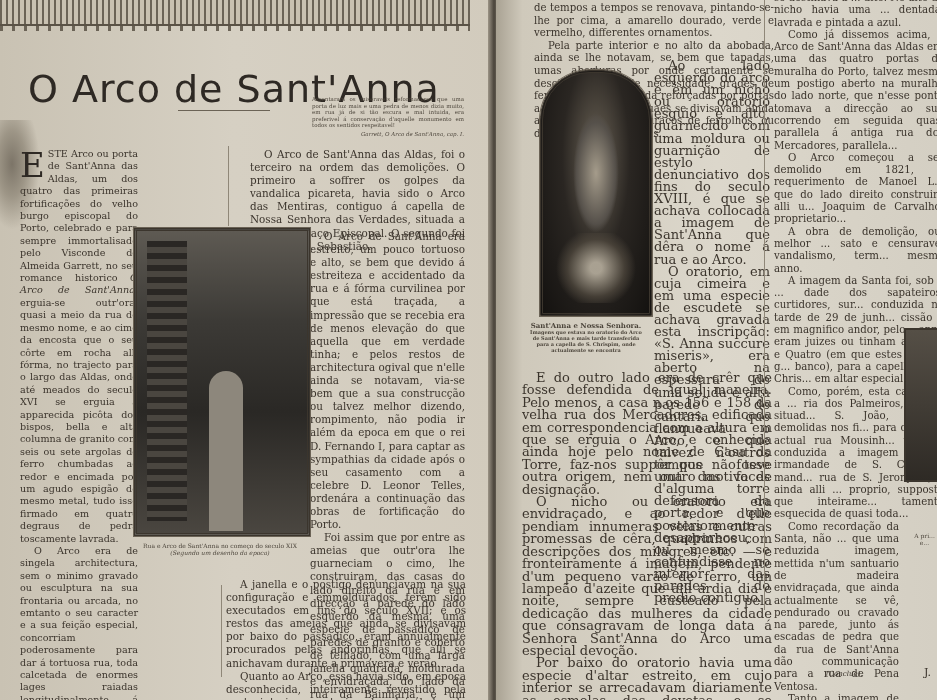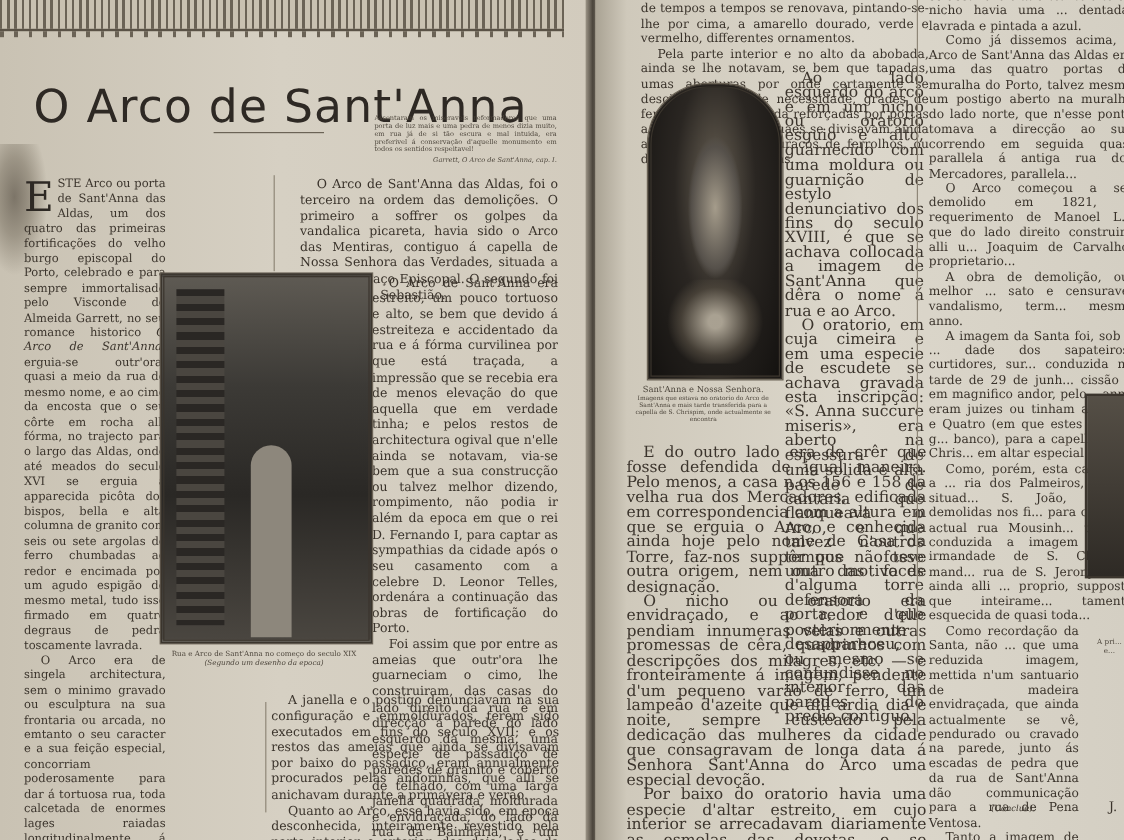--- a/index.html
+++ b/index.html
@@ -93,21 +93,21 @@
   <div class="col" style="left:158px;top:60px;width:116px;height:300px;font-size:13px;line-height:12.1px;">
     <p>Ao lado esquerdo do arco e em um nicho ou oratorio esguio e alto, guarnecido com uma moldura ou guarnição de estylo denunciativo dos fins do seculo XVIII, é que se achava collocada a imagem de Sant'Anna que dêra o nome á rua e ao Arco.</p>
     <p>O oratorio, em cuja cimeira e em uma especie de escudete se achava gravada esta inscripção: «S. Anna succure miseris», era aberto na espessura de uma solida e alta parede de cantaria que flanqueava o Arco, e que talvez n'outros tempos fosse uma das faces d'alguma torre defensora da porta, e que posteriormente desappareceu, ou mesmo se confundisse no interior das paredes do predio contiguo.</p>
   </div>
   <div class="col" style="left:26px;top:372px;width:250px;height:322px;font-size:13px;line-height:12.4px;">
     <p>E do outro lado era de crêr que fosse defendida de igual maneira. Pelo menos, a casa n.os 156 e 158 da velha rua dos Mercadores, edificada em correspondencia com a altura em que se erguia o Arco, e conhecida ainda hoje pelo nome de Casa da Torre, faz-nos suppôr que não teve outra origem, nem outro motivo de designação.</p>
     <p>O nicho ou oratorio era envidraçado, e ao redor d'elle pendiam innumeras velas e outras promessas de cêra, quadrinhos com descripções dos milagres, etc. — e fronteiramente á imagem, pendente d'um pequeno varão de ferro, um lampeão d'azeite que alli ardia dia e noite, sempre custeado pela dedicação das mulheres da cidade que consagravam de longa data á Senhora Sant'Anna do Arco uma especial devoção.</p>
     <p>Por baixo do oratorio havia uma especie d'altar estreito, em cujo interior se arrecadavam diariamente as esmolas das devotas, e se guardava o azeite que quasi quotidianamente alli iam levar, e que na maior parte</p>
   </div>
 
-  <div class="caption" style="left:30px;top:322px;width:120px;">
+  <div class="caption" style="left:30px;top:322px;width:120px;font-weight:bold;">
     <div style="font-size:7px">Sant'Anna e Nossa Senhora.</div>
     <div style="font-size:5px;line-height:6px">Imagens que estava no oratorio do Arco de Sant'Anna e mais tarde transferida para a capella de S. Chrispim, onde actualmente se encontra</div>
   </div>
 
   <div class="col-rule" style="left:268px;top:0;height:610px;"></div>
 
   <div class="col" style="left:278px;top:-8px;width:170px;height:700px;font-size:10.2px;line-height:12.3px;">
     <p class="first">se destinava a ... dito. No alto do nicho havia uma ... dentada, lavrada e pintada a azul.</p>
     <p>Como já dissemos acima, o Arco de Sant'Anna das Aldas era uma das quatro portas da muralha do Porto, talvez mesmo um postigo aberto na muralha do lado norte, que n'esse ponto tomava a direcção ao sul, correndo em seguida quasi parallela á antiga rua dos Mercadores, parallela...</p>
     <p>O Arco começou a ser demolido em 1821, a requerimento de Manoel L... que do lado direito construira alli u... Joaquim de Carvalho, proprietario...</p>

